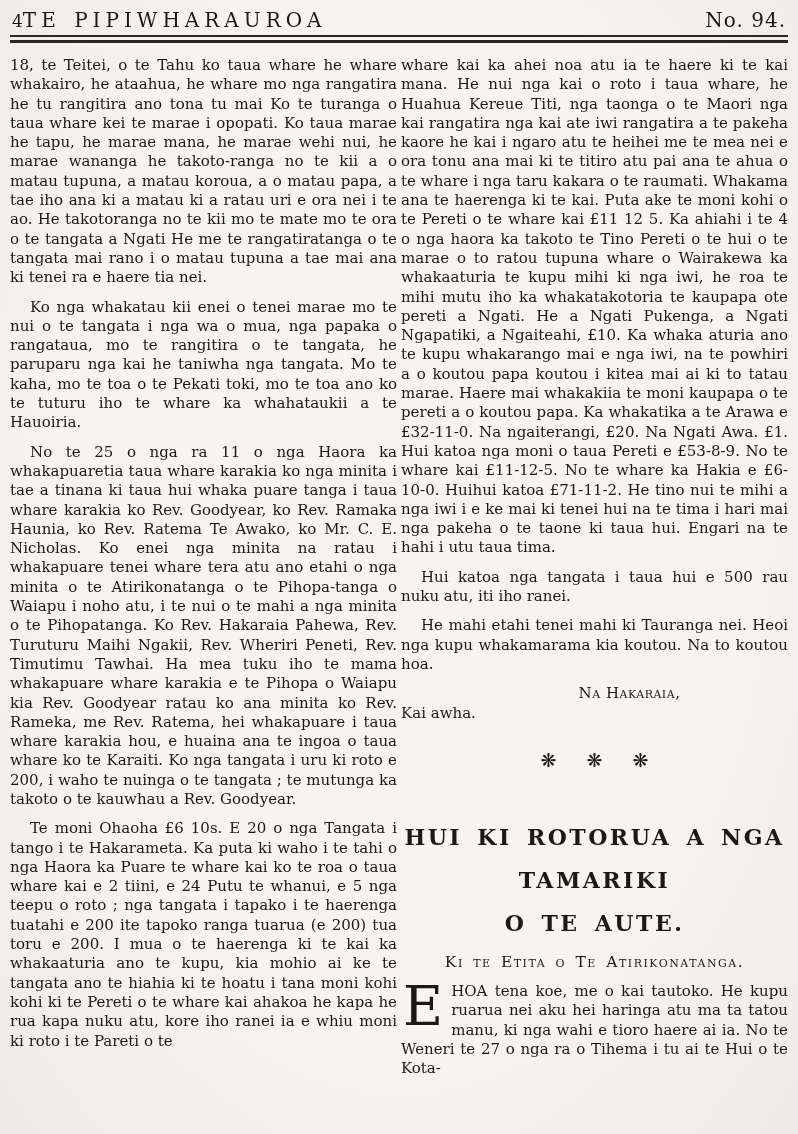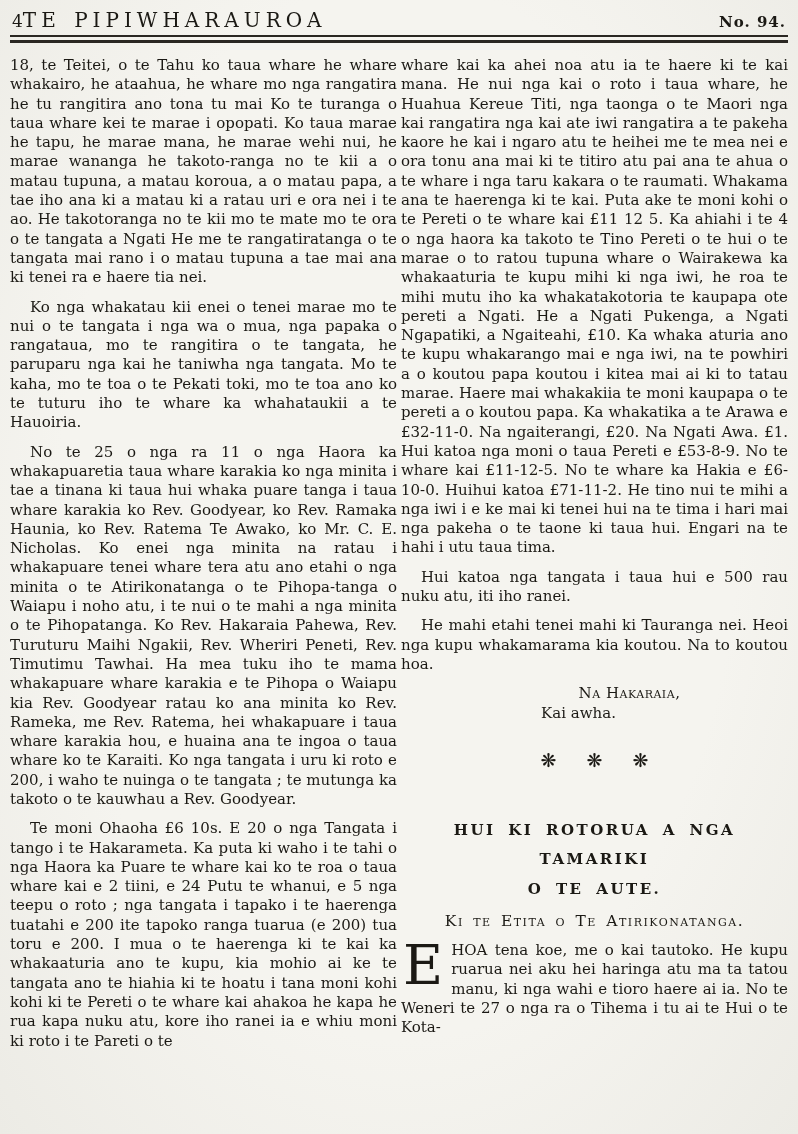--- a/index.html
+++ b/index.html
@@ -19,53 +19,53 @@
   
   .header {
     display: flex; align-items: baseline; justify-content: space-between;
     padding: 2px 2px 0 2px;
   }
   .page-num { font-size: 17px; }
   .masthead {
     font-size: 20px; letter-spacing: 5px; word-spacing: 2px;
     flex: 1;
   }
-  .issue-num { font-size: 15px; letter-spacing: 1px; font-weight: bold; }
+  .issue-num { font-size: 20px; letter-spacing: 1px; }
   .rule-thin  { border-top: 2px solid #2a2722; margin-top: 3px; }
   .rule-thick { border-top: 3px solid #2a2722; margin-top: 3px; }
   
   .columns {
     display: flex; gap: 4px; margin-top: 13px;
   }
   .col {
     flex: 1; min-width: 0;
     font-size: 15px; line-height: 19.3px;
     text-align: justify;
   }
   .col p { margin: 0 0 10px 0; }
   .col p.indent { text-indent: 20px; }
   
   .sig-name {
     text-align: center; padding-left: 70px;
     font-variant: small-caps; letter-spacing: 0.5px;
     margin: 2px 0 0 0 !important;
   }
   .sig-role {
-    text-align: center; padding-right: 32px;
+    text-align: left; padding-right: 32px;
     margin: 0 !important;
   }
   
   .ornament {
     text-align: center; margin: 28px 0 0 0;
     font-family: "DejaVu Sans", sans-serif;
     font-size: 19px; word-spacing: 24px; color: #1b1914;
   }
   .article-heading {
     text-align: center; font-weight: bold;
-    font-size: 15px; letter-spacing: 2.5px; word-spacing: 5px;
+    font-size: 22px; letter-spacing: 2.5px; word-spacing: 5px;
     line-height: 1.95; margin: 46px 0 8px 0;
   }
   .article-subheading {
     text-align: center; font-variant: small-caps;
     font-size: 15.5px; letter-spacing: 1.5px; word-spacing: 3px;
     margin: 0 0 10px 0;
   }
   .dropcap {
     float: left; font-size: 55px; line-height: 42px;
     padding: 3px 8px 0 2px;

